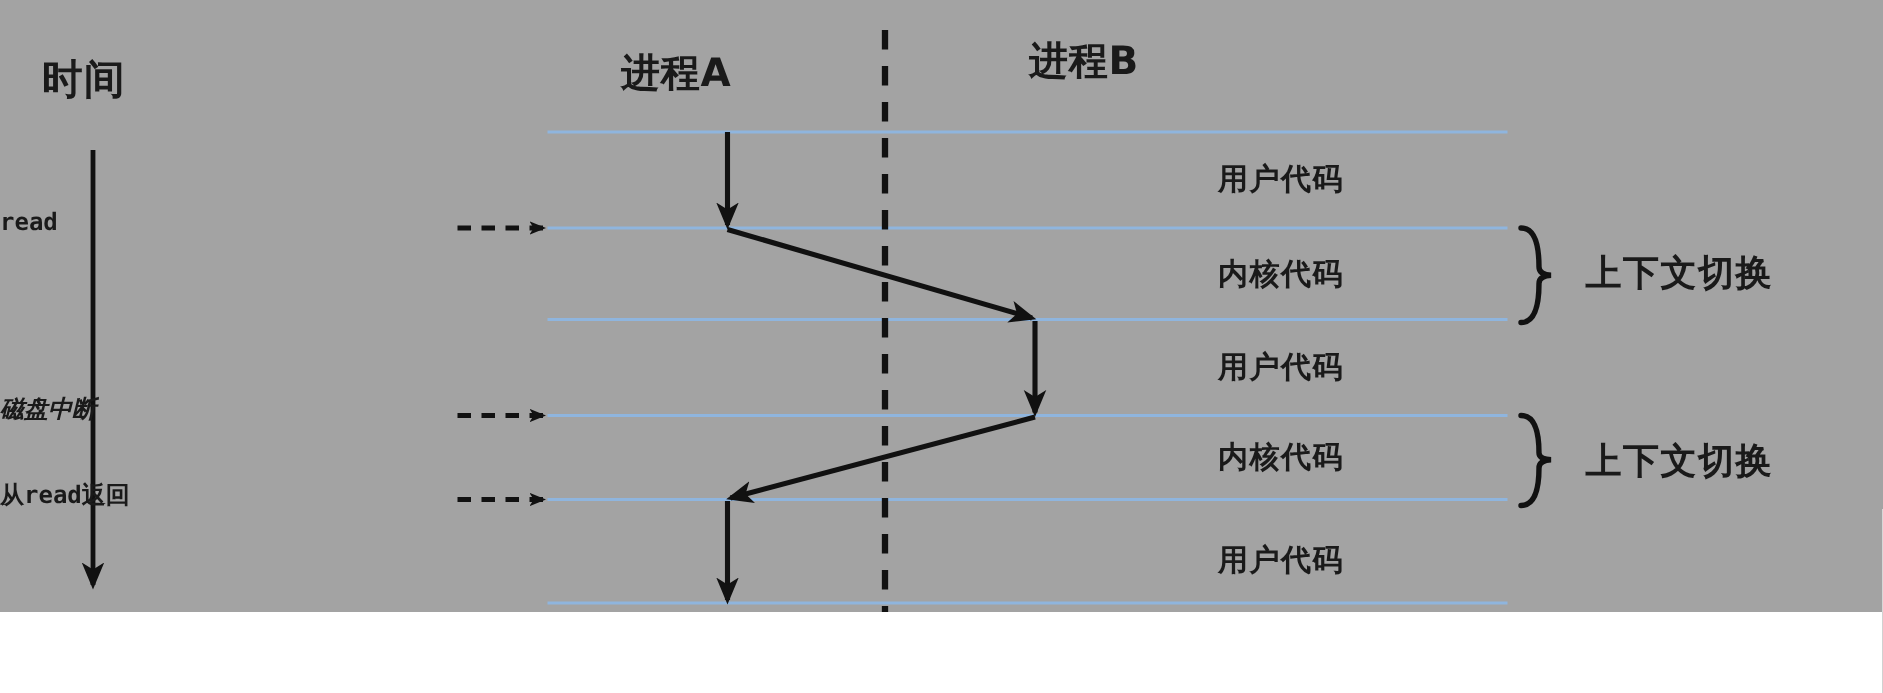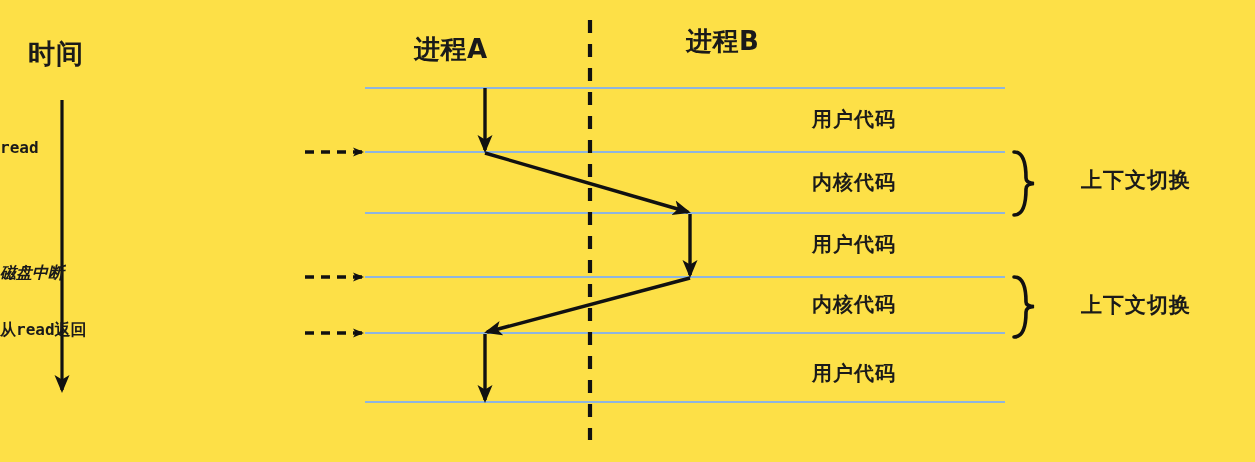--- a/index.html
+++ b/index.html
@@ -3,22 +3,22 @@
 <meta charset="utf-8">
 <style>
   html, body {
     margin: 0;
     padding: 0;
     background: #ffffff;
   }
   #root {
     position: relative;
     width: 1255px;
-    height: 462px;
-    background: #fde047;
+    height: 408px;
+    background: #a3a3a3;
     font-family: "Liberation Serif", "DejaVu Serif", serif;
     overflow: hidden;
   }
   .svg-layer {
     position: absolute;
     left: 0;
     top: 0;
     width: 1255px;
     height: 462px;
   }
@@ -72,23 +72,22 @@
   }
   #band-0 { top: 109px; }
   #band-1 { top: 172px; }
   #band-2 { top: 234px; }
   #band-3 { top: 294px; }
   #band-4 { top: 363px; }
 
   
   .brace-label {
     left: 1057px;
-    font-size: 21px;
+    font-size: 24px;
     letter-spacing: 1px;
-    margin-left: 24px;
   }
   #switch-0 { top: 170px; }
   #switch-1 { top: 295px; }
 </style>
 </head>
 <body>
 
 <div id="root">
 
   <svg class="svg-layer" viewBox="0 0 1255 462">

